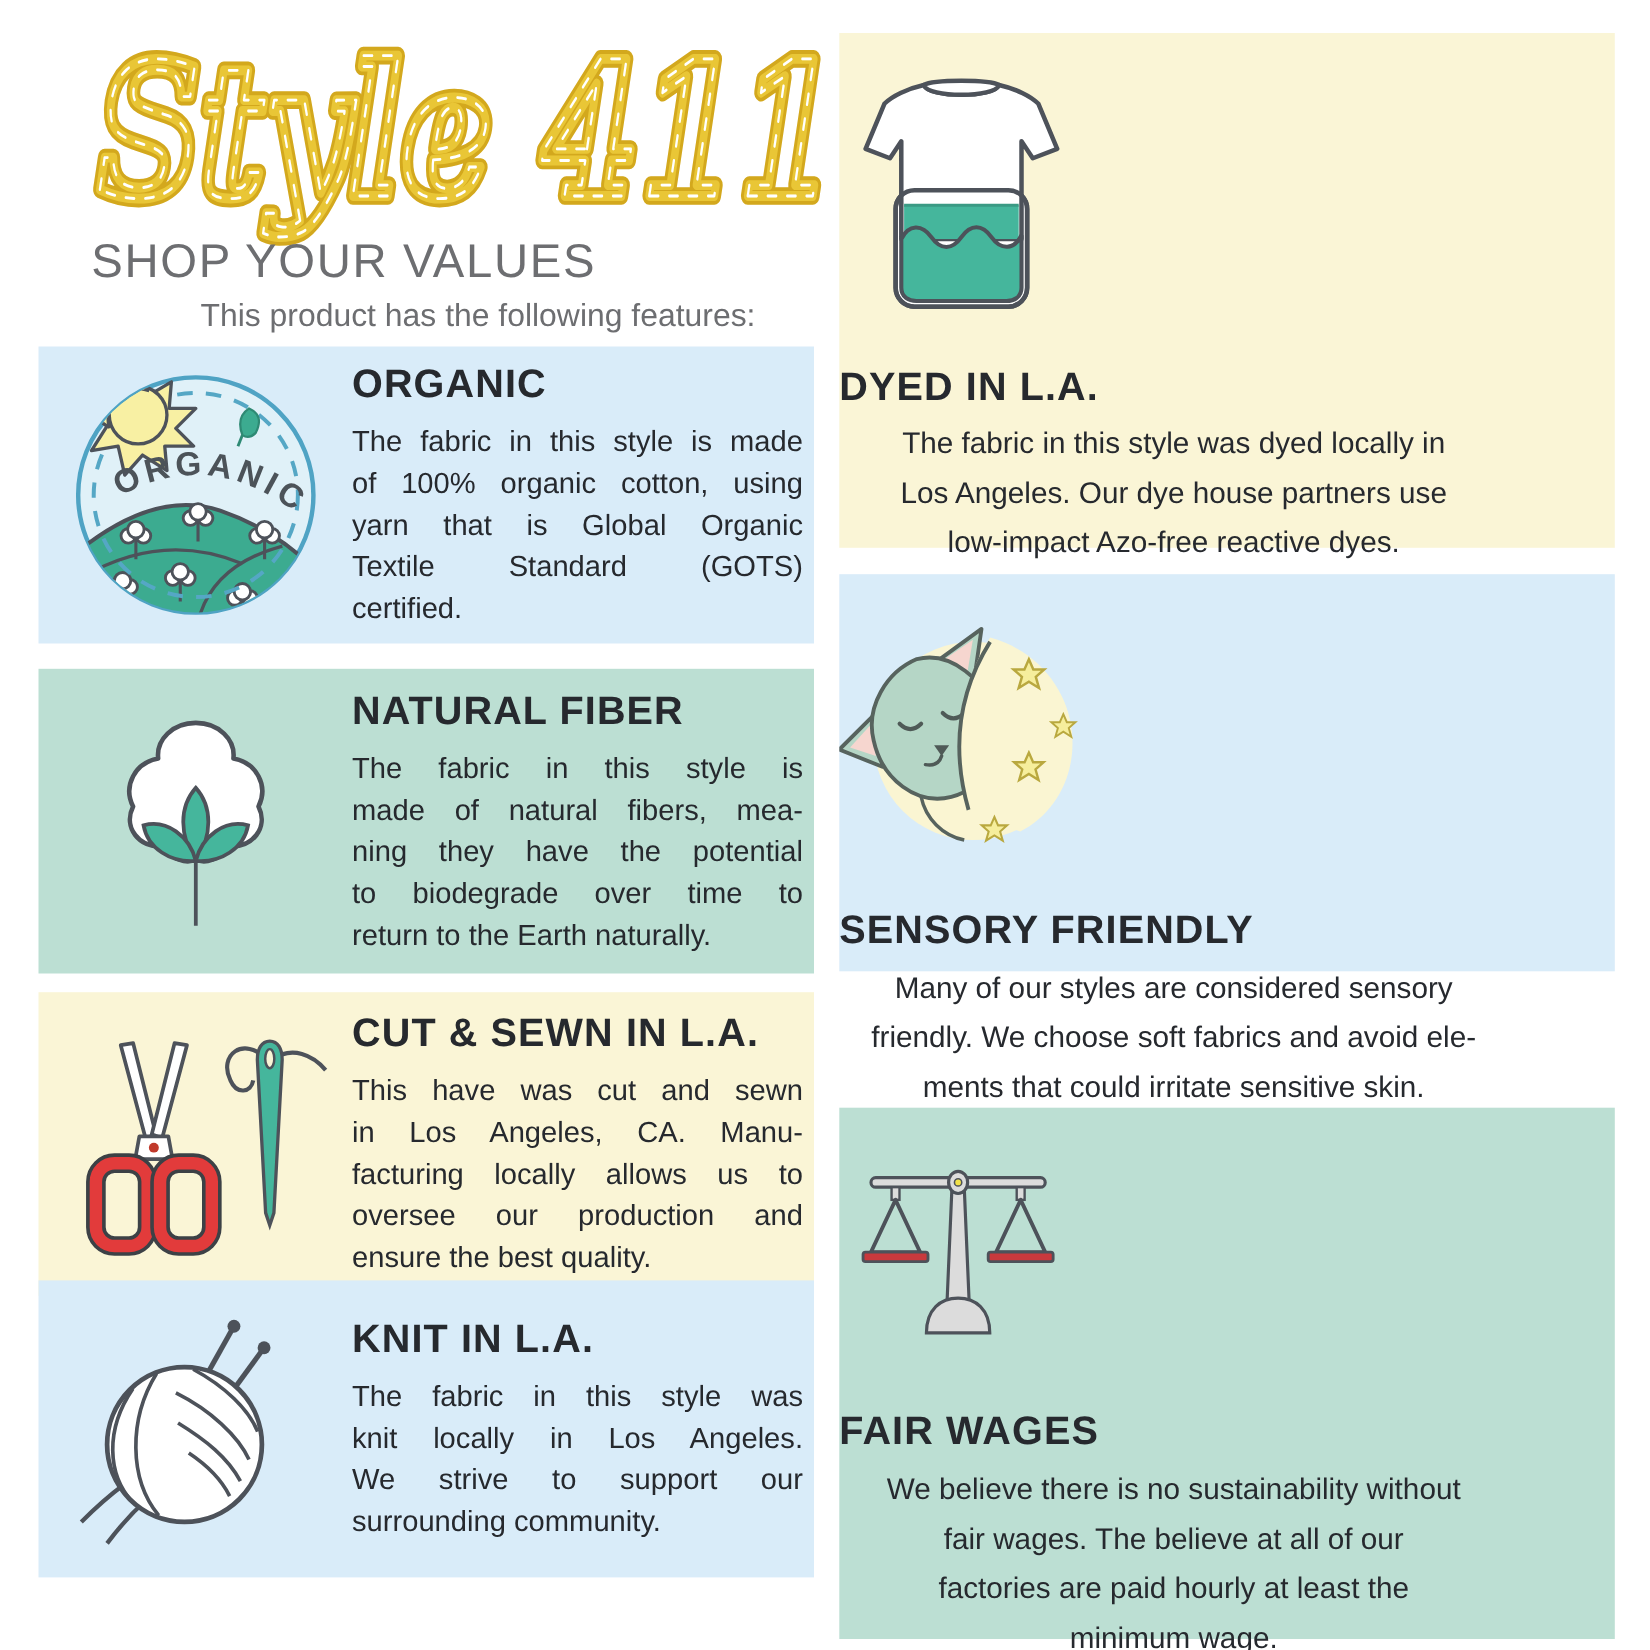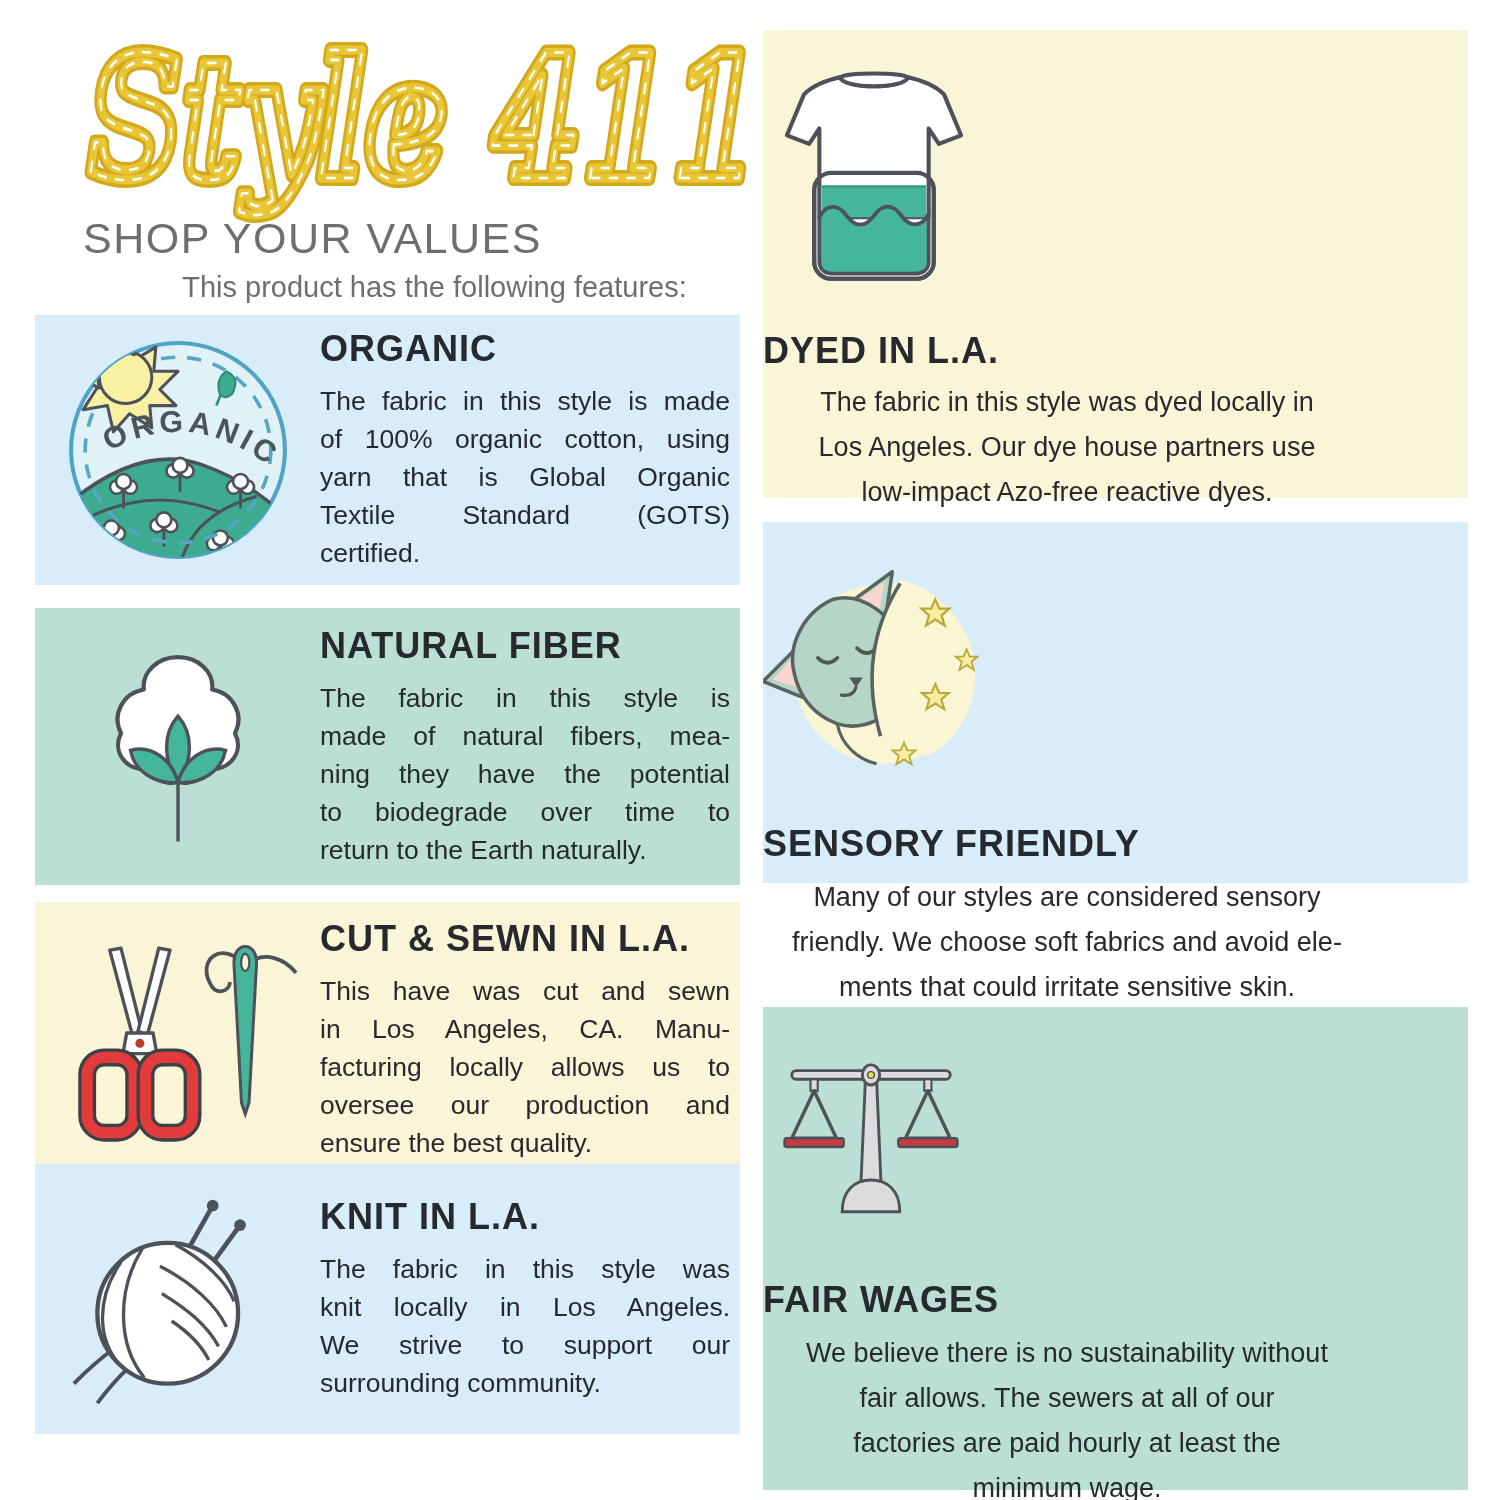--- a/index.html
+++ b/index.html
@@ -284,19 +284,19 @@
         <rect x="94" y="62" width="41" height="6" rx="1.5" fill="#c9393d" stroke="#4d525a" stroke-width="1.8"></rect>
         <path d="M71 24 L79 24 L82 94 L68 94 Z" fill="#dcdcdc" stroke="#4d525a" stroke-width="2"></path>
         <path d="M55 113 C 55 98 64 91 75 91 C 86 91 95 98 95 113 Z" fill="#dcdcdc" stroke="#4d525a" stroke-width="2"></path>
         <ellipse cx="75" cy="18" rx="6" ry="7" fill="#dcdcdc" stroke="#4d525a" stroke-width="2"></ellipse>
         <circle cx="75" cy="18" r="2.3" fill="#f2e249" stroke="#4d525a" stroke-width="1"></circle>
       </svg>
     </div>
     <h2 class="rtitle">FAIR WAGES</h2>
     <div class="rtext">
       <div class="bc">We believe there is no sustainability without</div>
-      <div class="bc">fair allows. The sewers at all of our</div>
+      <div class="bc">fair wages. The believe at all of our</div>
       <div class="bc">factories are paid hourly at least the</div>
       <div class="bc">minimum wage.</div>
     </div>
   </section>
 
 </div>
 
 </body></html>

